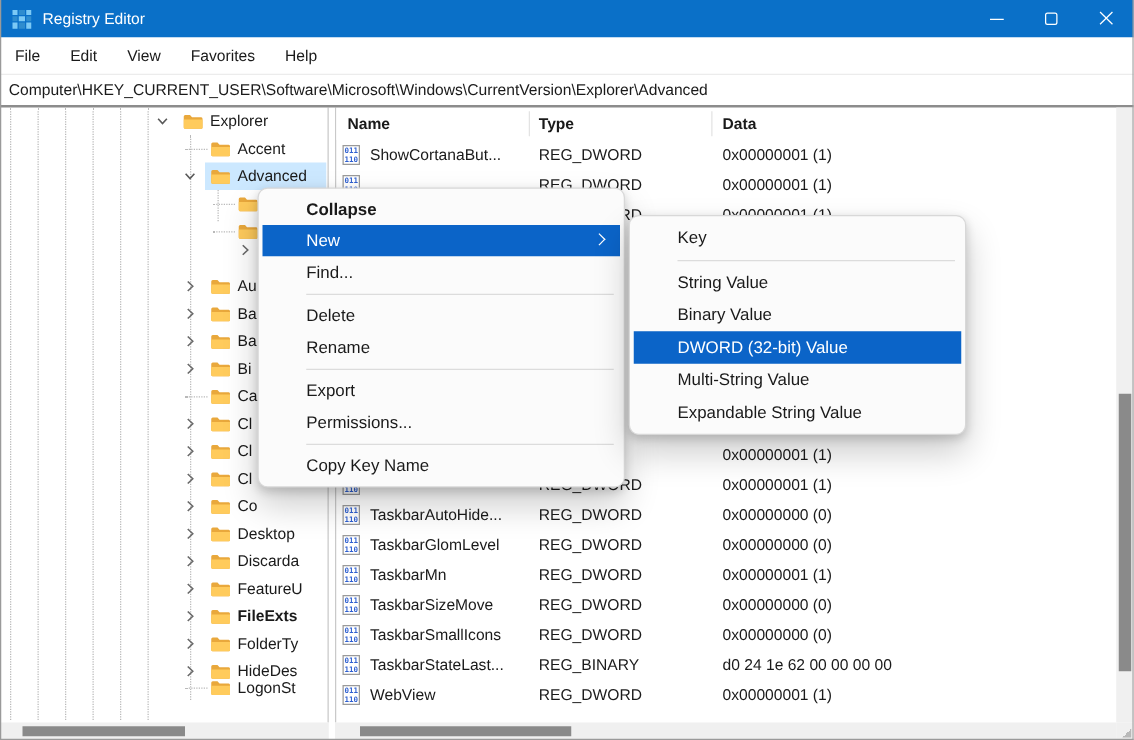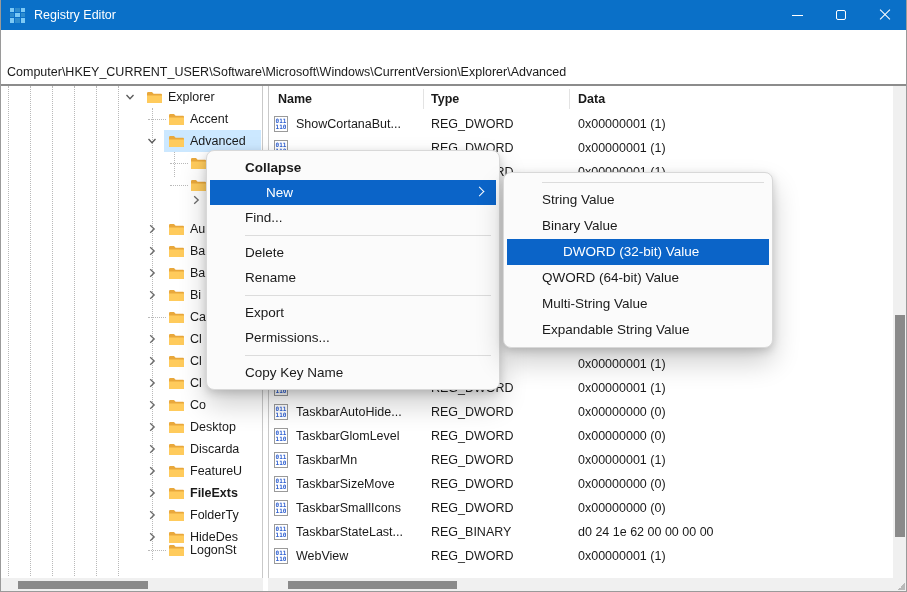--- a/index.html
+++ b/index.html
@@ -64,21 +64,21 @@
         background:linear-gradient(135deg,transparent 50%,#b9b9b9 50%);}
 
   
   .menu{position:absolute;background:var(--menu-bg);border:1px solid #d8d8d8;border-radius:8px;
         box-shadow:0 14px 28px rgba(0,0,0,.20),0 3px 8px rgba(0,0,0,.16);padding:4px 0;font-size:13.5px;}
   .context-menu{left:206px;top:150px;width:294px;z-index:30;}
   .submenu{left:503px;top:172px;width:270px;z-index:40;}
   .mi{height:25px;line-height:25px;padding-left:38px;white-space:nowrap;position:relative;}
   .submenu .mi{height:26px;line-height:26px;}
   .mi.bold{font-weight:700;}
-  .mi.hl{margin:0 3px;padding-left:56px;background:var(--accent);color:#fff;}
+  .mi.hl{margin:0 3px;padding-left:35px;background:var(--accent);color:#fff;}
   .mi .arrow{position:absolute;right:13px;top:8px;width:7px;height:7px;border-right:1.4px solid #fff;border-top:1.4px solid #fff;transform:rotate(45deg);}
   .msep{margin:4.5px 8px 4.5px 38px;border-top:1px solid #dcdcdc;height:0;}
 </style>
 </head>
 <body>
 
 <div class="window">
 
   <div class="titlebar">
     <span class="appicon">
@@ -99,20 +99,27 @@
         </span>
       <span class="cbtn">
           <span class="glyph-max"></span>
         </span>
       <span class="cbtn">
           <span class="glyph-close"></span>
         </span>
     </span>
   </div>
 
+  <div class="menubar" id="menubar">
+      <span class="mb">File</span>
+      <span class="mb">Edit</span>
+      <span class="mb">View</span>
+      <span class="mb">Favorites</span>
+      <span class="mb">Help</span>
+    </div>
 
   <div class="addressbar">
     <span>Computer\HKEY_CURRENT_USER\Software\Microsoft\Windows\CurrentVersion\Explorer\Advanced</span>
   </div>
   <div class="hsplit"></div>
 
   <div class="tree-panel" id="treePanel">
       <div class="guide" style="left: 8px; top: 0px; height: 490px;"></div>
       <div class="guide" style="left: 30px; top: 0px; height: 490px;"></div>
       <div class="guide" style="left: 52px; top: 0px; height: 490px;"></div>
@@ -555,21 +562,21 @@
       <div class="msep"></div>
       <div class="mi"><span>Delete</span></div>
       <div class="mi"><span>Rename</span></div>
       <div class="msep"></div>
       <div class="mi"><span>Export</span></div>
       <div class="mi"><span>Permissions...</span></div>
       <div class="msep"></div>
       <div class="mi"><span>Copy Key Name</span></div>
     </div>
   <div class="menu submenu" id="newSubmenu">
+      <div class="mi"><span>Key</span></div>
       <div class="msep"></div>
       <div class="mi"><span>String Value</span></div>
       <div class="mi"><span>Binary Value</span></div>
       <div class="mi hl"><span>DWORD (32-bit) Value</span></div>
-      <div class="mi"><span>QWORD (64-bit) Value</span></div>
       <div class="mi"><span>Multi-String Value</span></div>
       <div class="mi"><span>Expandable String Value</span></div>
     </div>
 </div>
 
 </body></html>

